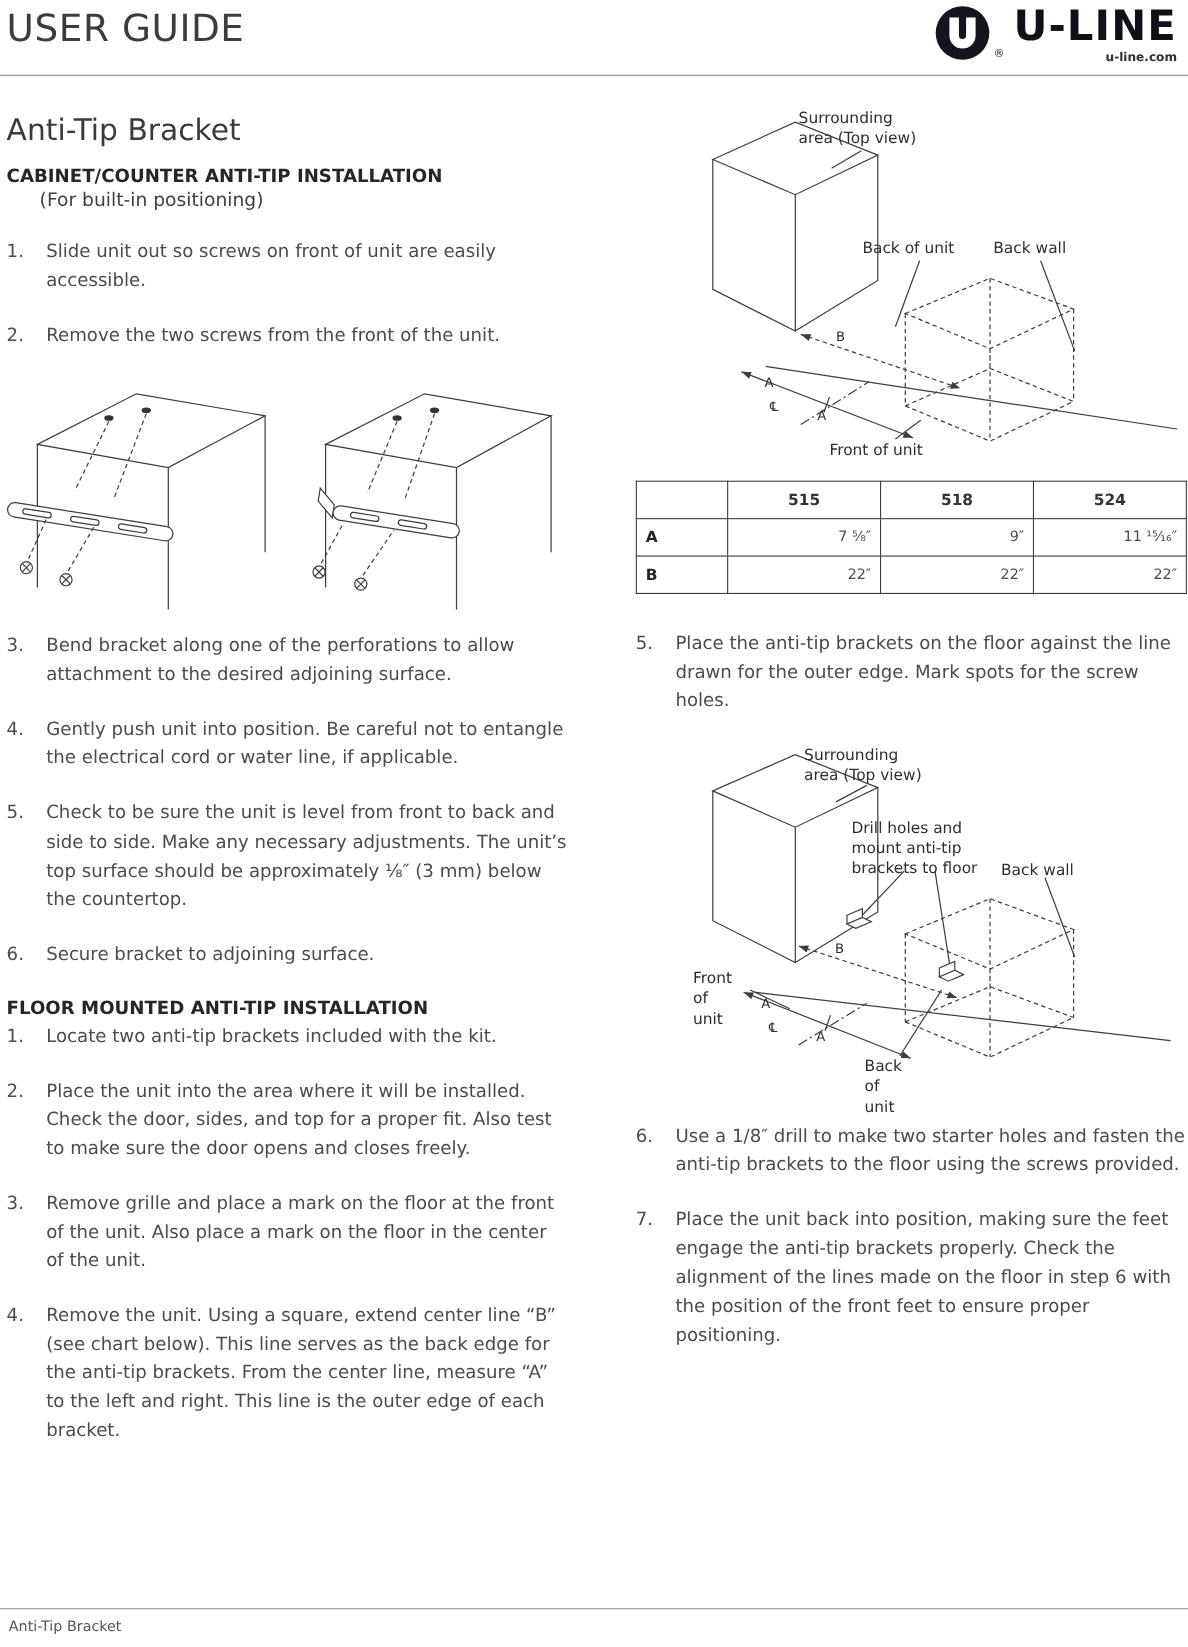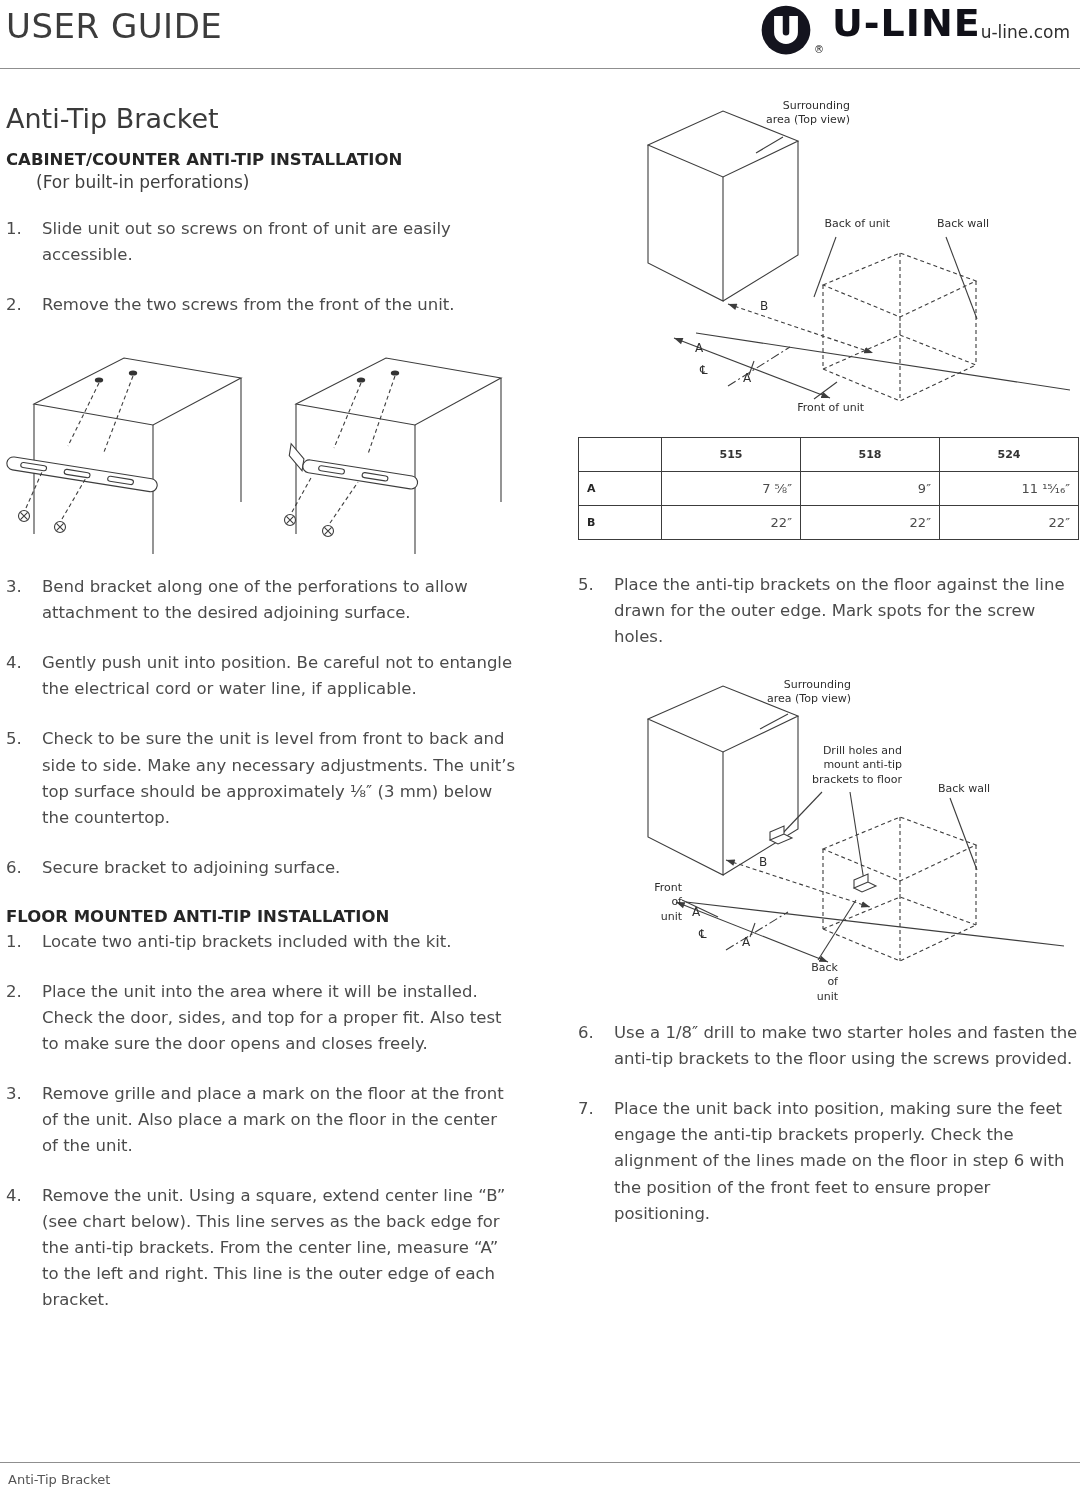--- a/index.html
+++ b/index.html
@@ -6,50 +6,50 @@
   body{
     width:1080px;height:1497px;position:relative;background:#ffffff;
     font-family:"DejaVu Sans","Liberation Sans",sans-serif;color:#4b4b4b;overflow:hidden;
   }
   
   .user-guide{position:absolute;top:6px;left:6px;font-size:34px;letter-spacing:.5px;color:#3c3c3c;font-weight:400;}
   .header-rule{position:absolute;top:68px;left:0;width:100%;border-top:1px solid #8f8f8f;}
   .logo{position:absolute;top:4px;right:10px;display:flex;align-items:flex-start;gap:8px;}
   .logo-mark{width:52px;height:52px;}
   .logo-reg{font-size:10px;color:#222;margin:40px 0 0 -6px;}
-  .logo-right{display:flex;flex-direction:row;align-items:flex-end;}
+  .logo-right{display:flex;flex-direction:column;align-items:flex-end;}
   .logo-word{font-size:38px;font-weight:bold;color:#101018;letter-spacing:1px;line-height:1;}
-  .logo-site{font-size:17px;color:#2e2e2e;margin-top:3px;}
+  .logo-site{font-size:11px;color:#2e2e2e;margin-top:3px;font-weight:bold;}
   
   .col-left{position:absolute;left:6px;top:95px;width:512px;}
   .col-right{position:absolute;left:578px;top:95px;width:501px;}
   
   .page-title{font-size:27px;font-weight:400;color:#3a3a3a;margin:8px 0 10px;}
   .subtitle{font-size:17px;color:#3f3f3f;margin:0 0 22px;}
   .sec-heading{font-size:16.5px;font-weight:bold;color:#262626;margin:16px 0 3px;}
   .sec-sub{font-size:17px;color:#3f3f3f;margin:0 0 24px;padding-left:30px;}
   .step{display:flex;margin-bottom:24px;font-size:16.5px;line-height:1.58;color:#4b4b4b;}
   .step-num{flex:0 0 36px;}
   .step-text{flex:1;}
   .floor-heading{margin-top:26px;}
   .bracket-figure{margin:4px 0 12px;}
   
   .diag{position:relative;}
   #diag1{height:340px;}
   #diag2{height:330px;margin-top:6px;}
   .diag svg{position:absolute;left:0;top:0;}
-  .diag-label{position:absolute;font-size:11px;line-height:1.3;color:#2e2e2e;white-space:pre-line;text-align:right;}
+  .diag-label{position:absolute;font-size:14px;line-height:1.3;color:#2e2e2e;white-space:pre-line;text-align:left;}
   .dim{position:absolute;font-size:12px;color:#2e2e2e;}
   .ln{fill:none;stroke:#3d3d3d;stroke-width:1.1;}
   .lnf{fill:#ffffff;stroke:#3d3d3d;stroke-width:1.1;}
   .dash{stroke-dasharray:4 3;}
   .cdash{stroke-dasharray:9 3 2 3;}
   
   .size-table{border-collapse:collapse;width:100%;margin-top:2px;color:#333;table-layout:fixed;}
-  .size-table th,.size-table td{border:1px solid #3c3c3c;height:29px;padding:2px 8px;font-size:11px;}
+  .size-table th,.size-table td{border:1px solid #3c3c3c;height:29px;padding:2px 8px;font-size:14px;}
   .size-table th{font-weight:bold;text-align:center;}
   .size-table .corner{width:66px;}
   .size-table td.rowlabel{font-weight:bold;text-align:left;color:#262626;}
   .size-table td.val{text-align:right;font-size:13px;color:#4b4b4b;}
   
   .footer{position:absolute;top:1462px;left:0;width:100%;border-top:1px solid #8f8f8f;}
   .footer-text{font-size:13px;color:#555;padding:9px 0 0 8px;}
   
   .rstep5{margin-top:32px;}
   .rstep6{margin-top:16px;}
@@ -70,21 +70,21 @@
     <div class="logo-word">U-LINE</div>
     <div class="logo-site">u-line.com</div>
   </div>
 </div>
 <div class="header-rule"></div>
 
 <main class="col-left">
   <h1 class="page-title">Anti-Tip Bracket</h1>
 
   <h2 class="sec-heading">CABINET/COUNTER ANTI-TIP INSTALLATION</h2>
-  <p class="sec-sub">(For built-in perforations)</p>
+  <p class="sec-sub">(For built-in positioning)</p>
 
   <div class="steps">
     <div class="step">
       <span class="step-num">1.</span>
       <span class="step-text">Slide unit out so screws on front of unit are easily accessible.</span>
     </div>
     <div class="step" style="margin-bottom:8px;">
       <span class="step-num">2.</span>
       <span class="step-text">Remove the two screws from the front of the unit.</span>
     </div>

